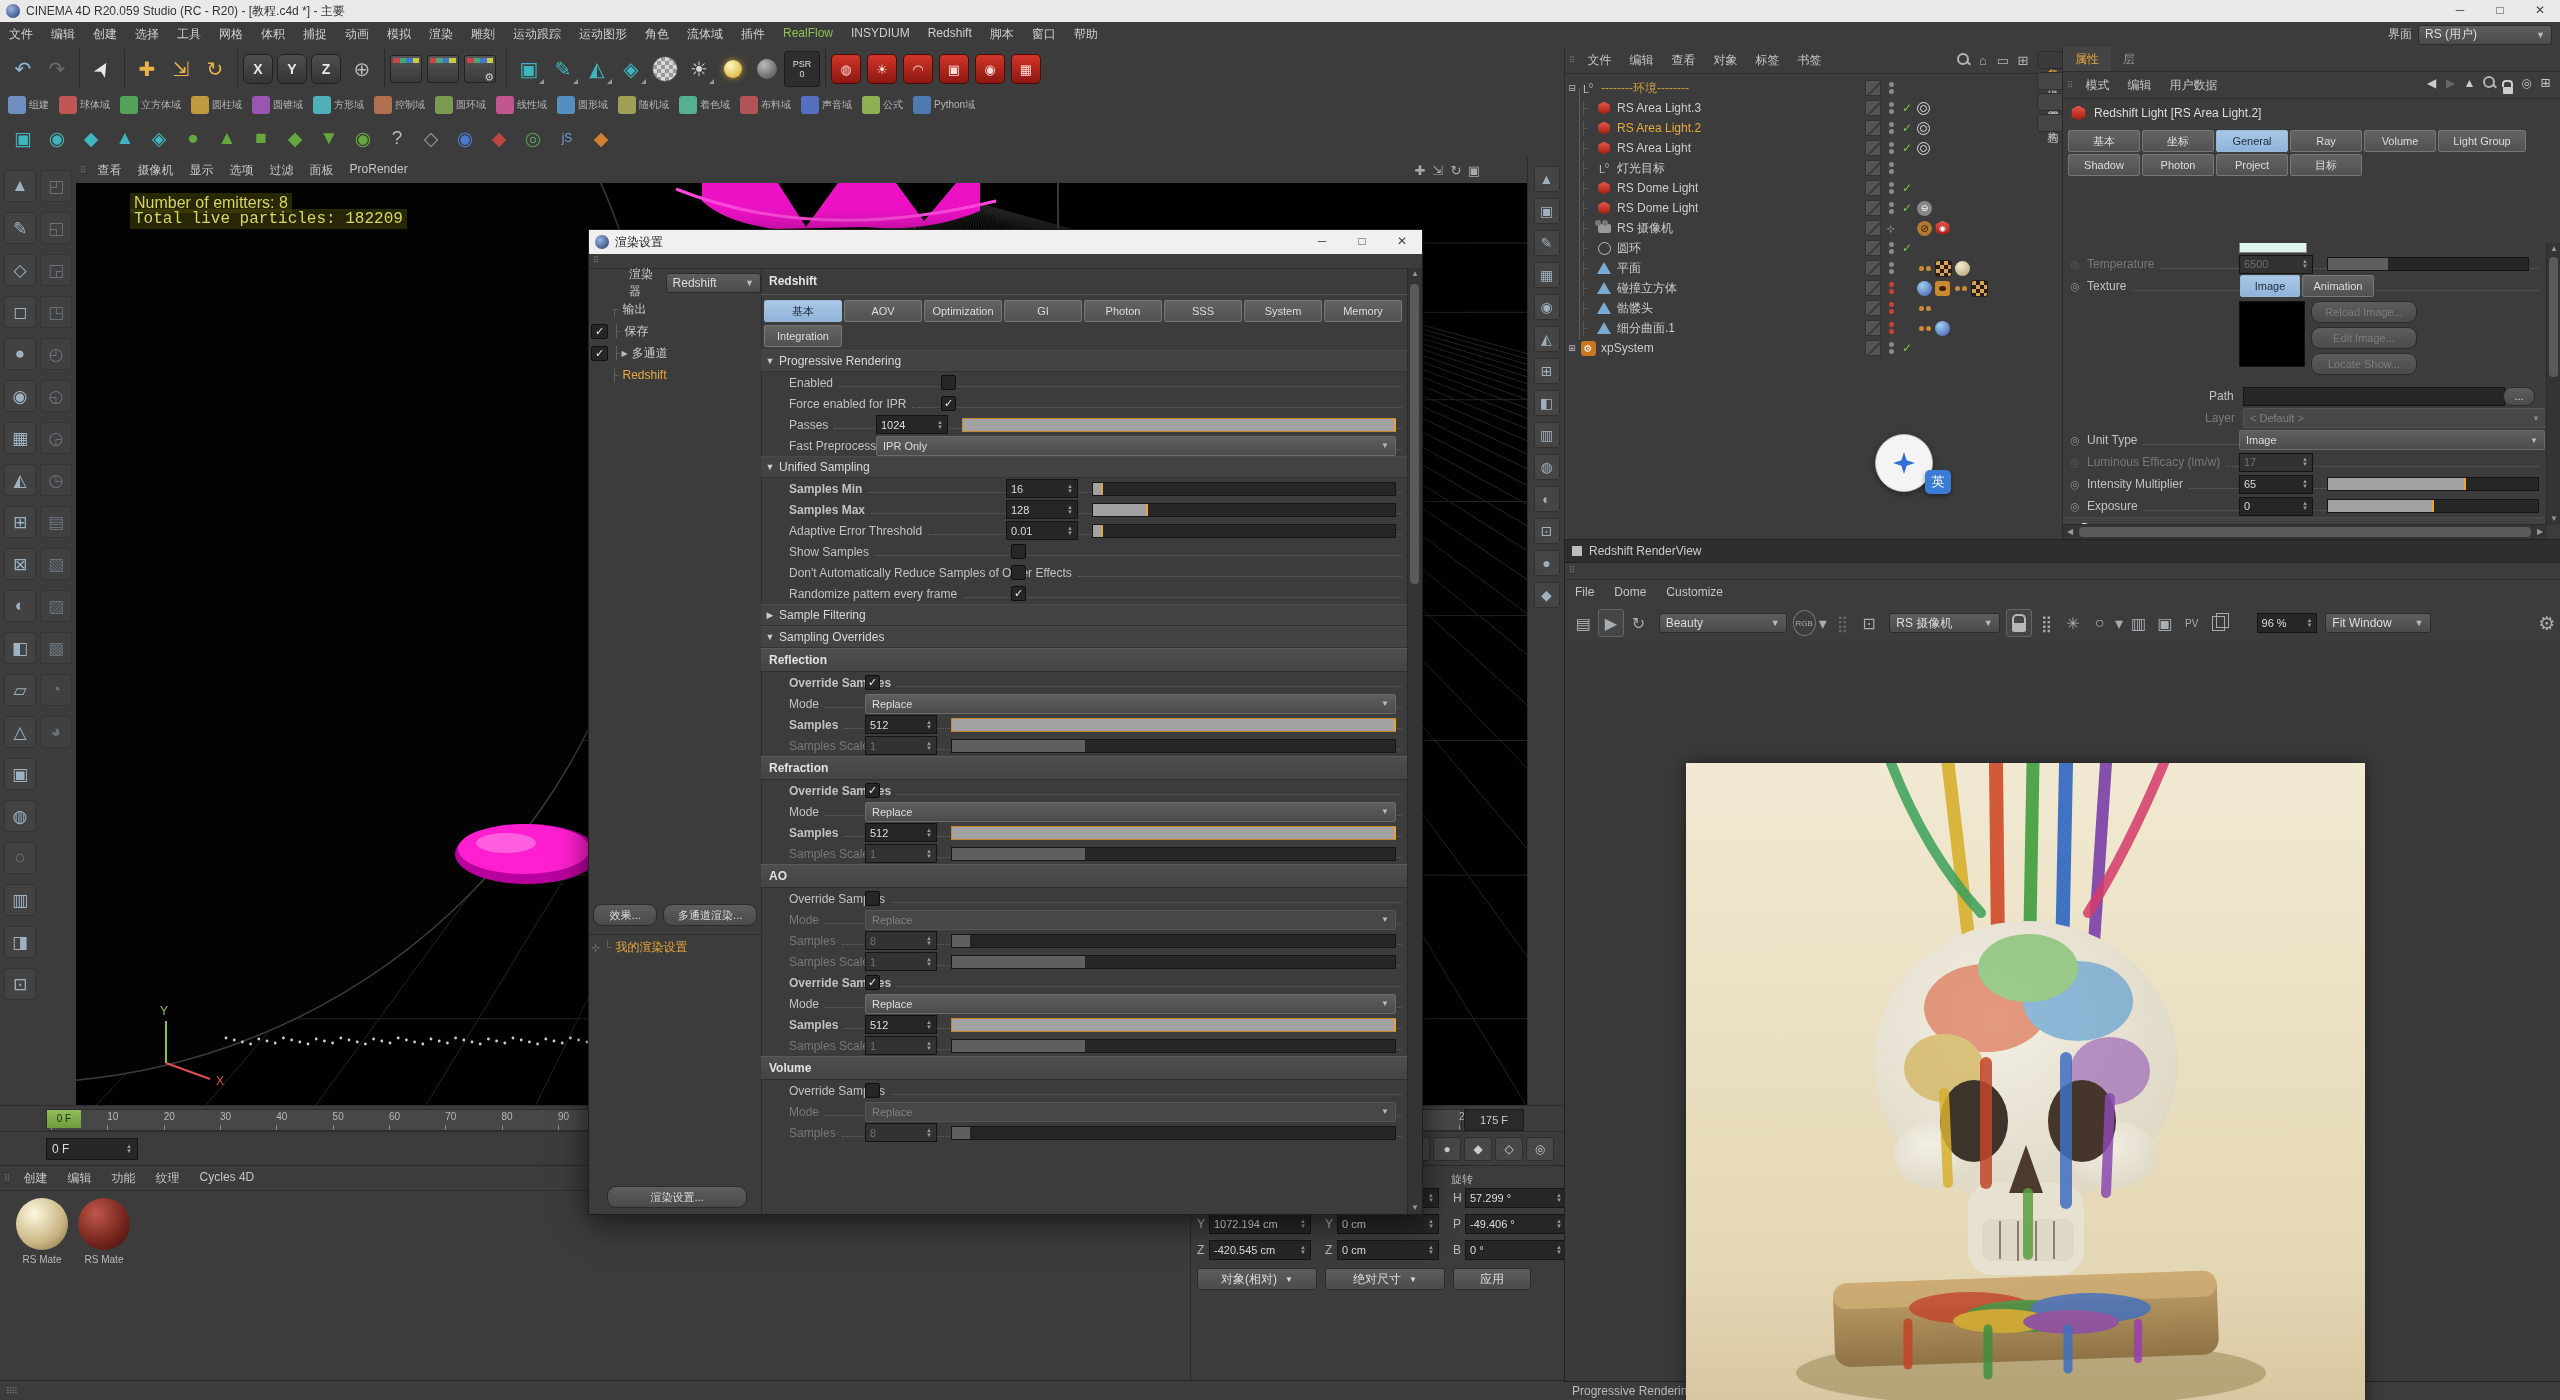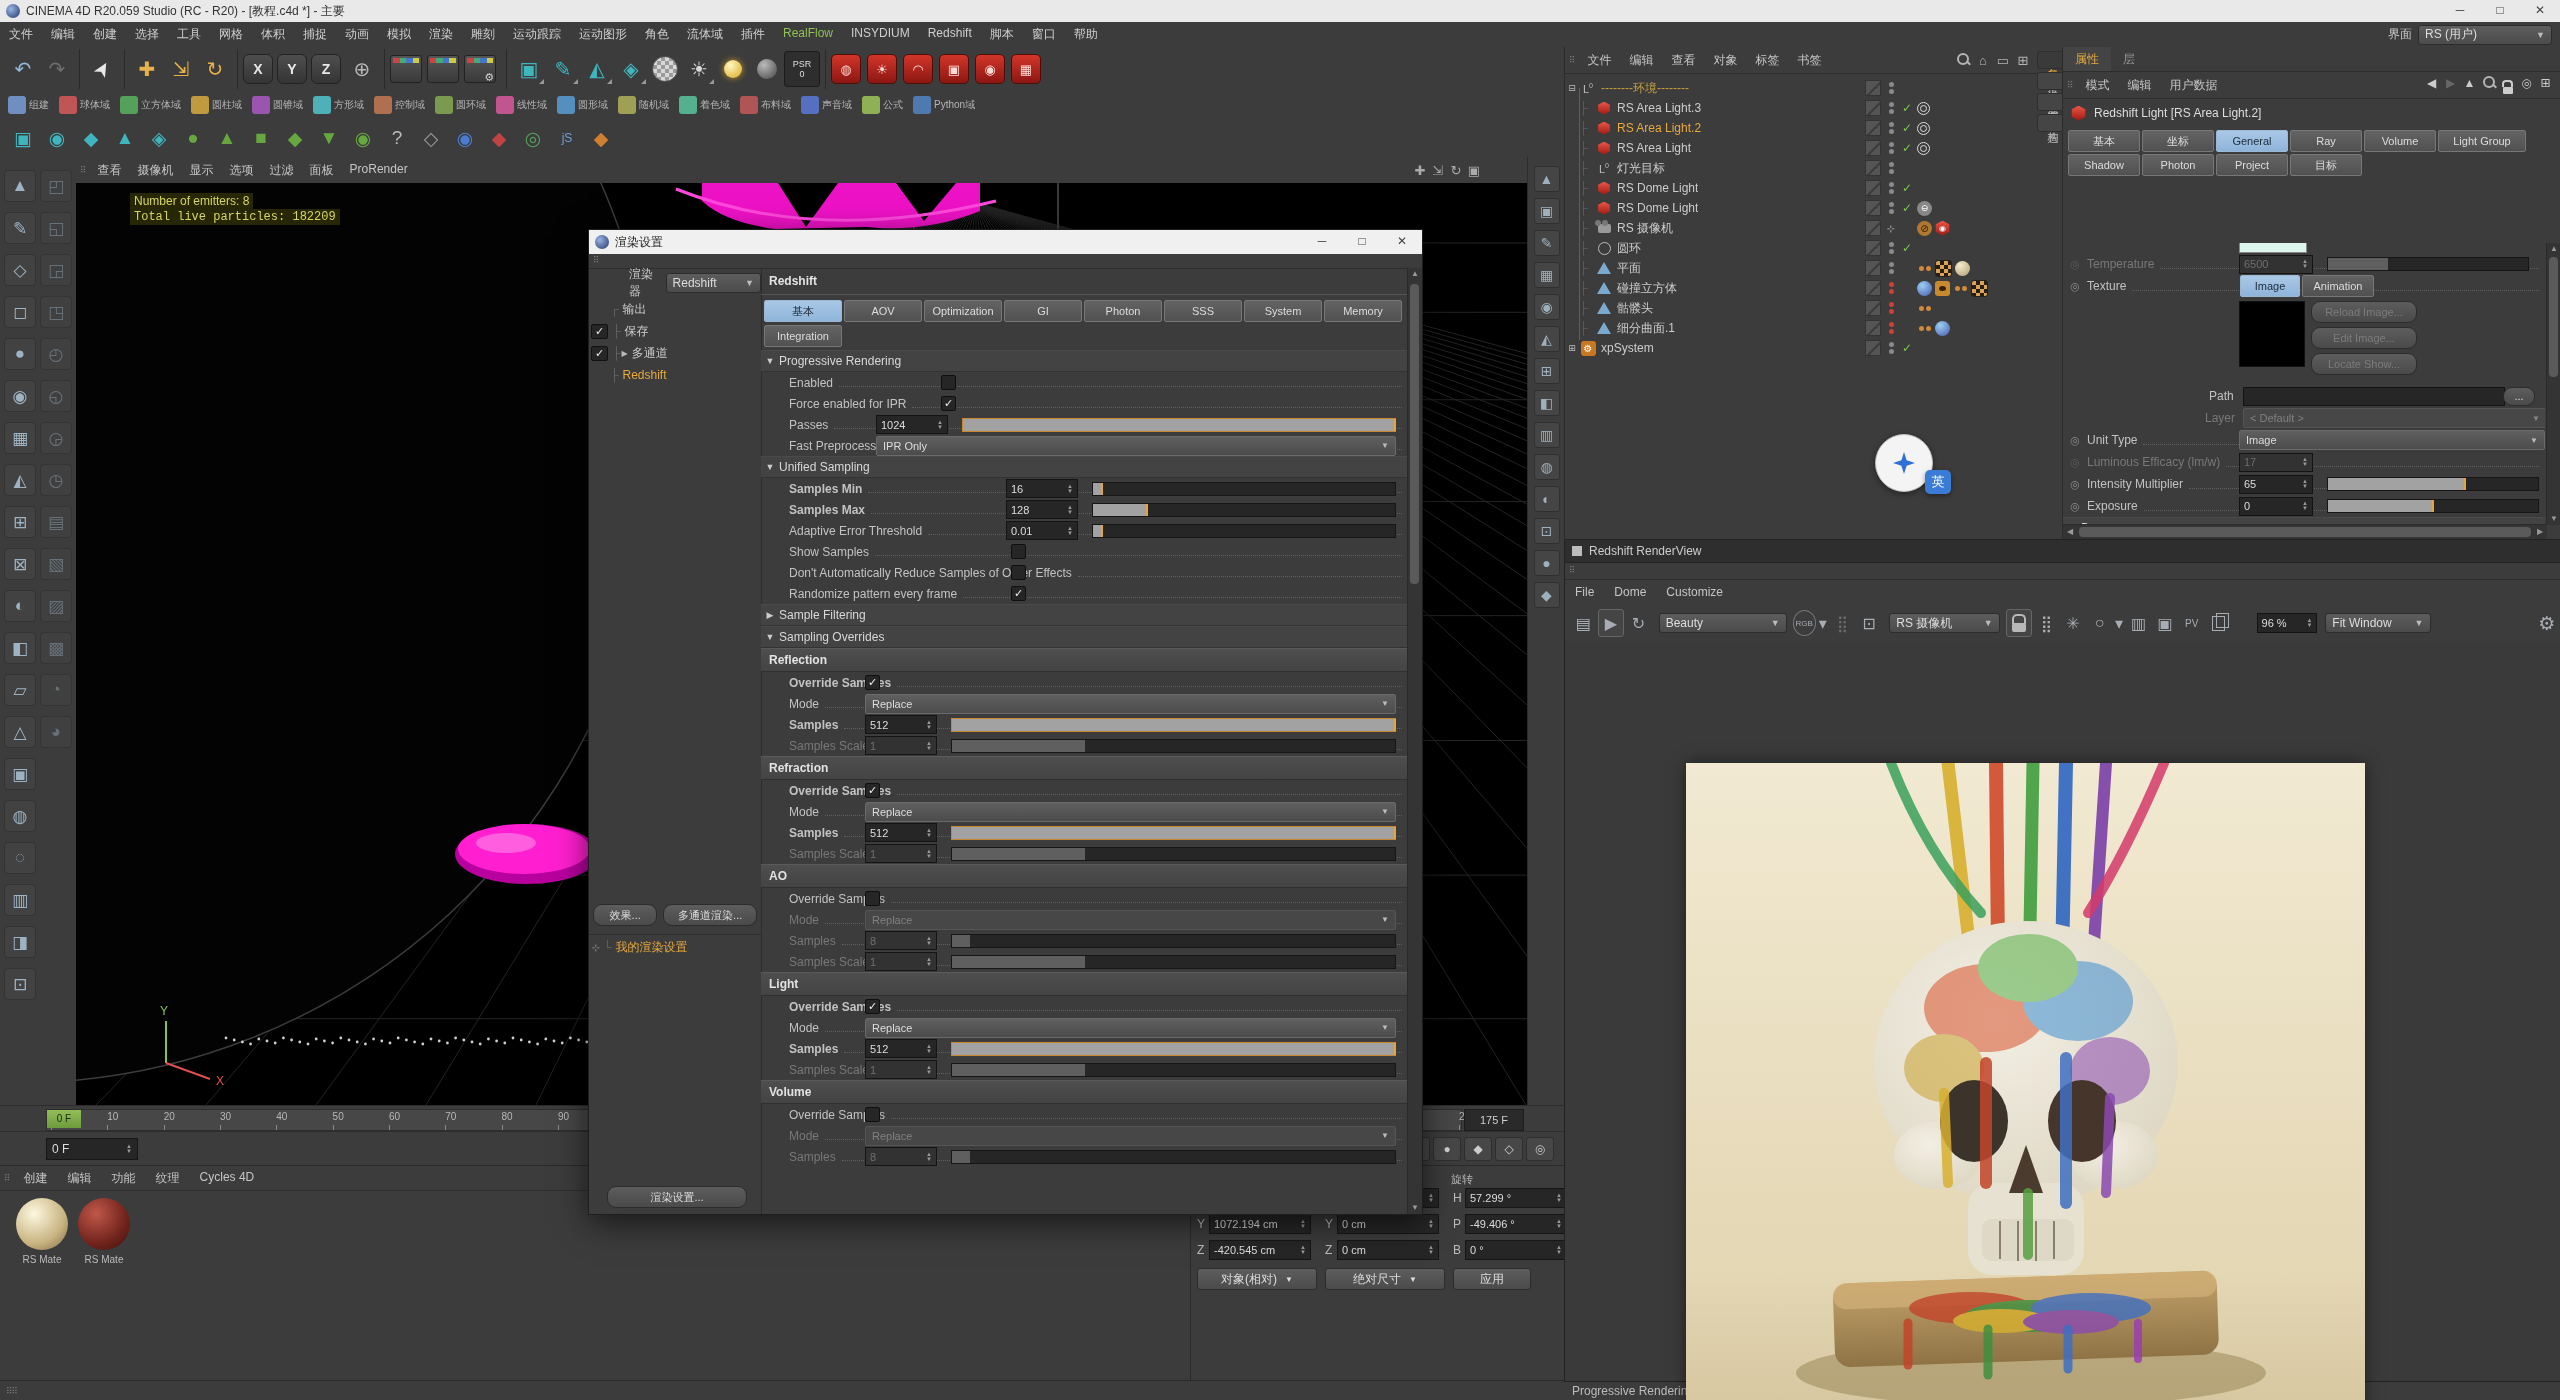--- a/index.html
+++ b/index.html
@@ -44,21 +44,21 @@
   .ltcol{position:absolute;top:8px;display:flex;flex-direction:column;}
   .lt{width:30px;height:30px;margin:5px 2px;display:flex;align-items:center;justify-content:center;font-size:17px;color:#9db2c2;background:#424242;border-radius:4px;border:1px solid #333;}
   .lt.dim{color:#76828c;opacity:.75;}
   #maxonlogo{left:6px;top:1255px;writing-mode:vertical-rl;transform:rotate(180deg);color:#8a8a8a;font-size:13px;letter-spacing:2px;}
   
   #vpmenu{left:76px;top:157px;width:1451px;height:26px;background:#3c3c3c;display:flex;align-items:center;border-bottom:1px solid #2a2a2a;}
   #vpmenu .mi{padding:0 8px;color:#c5c5c5;}
   #vpmenu .navs{margin-left:auto;display:flex;margin-right:44px;}
   #vpmenu .navs span{width:18px;text-align:center;color:#aaa;font-size:13px;}
   #vpcanvas{left:76px;top:183px;width:1451px;height:922px;background:#000;overflow:hidden;}
-  .vp-overlay{position:absolute;left:54px;color:#d6d65e;font-size:12px;background:rgba(70,70,10,.55);padding:1px 4px;}
+  .vp-overlay{position:absolute;left:54px;color:#d6d65e;font-size:16px;background:rgba(70,70,10,.55);padding:1px 4px;}
   
   #rightstrip{left:1527px;top:157px;width:37px;height:948px;background:#3c3c3c;border-left:1px solid #2c2c2c;display:flex;flex-direction:column;align-items:center;padding-top:6px;}
   .rs-i{width:24px;height:24px;margin:3px 0;background:#454545;border:1px solid #303030;border-radius:3px;color:#9fb0bd;font-size:14px;display:flex;align-items:center;justify-content:center;}
   
   #timeline{left:0;top:1105px;width:1564px;height:26px;background:#3c3c3c;border-top:1px solid #2c2c2c;}
   #ruler{position:absolute;left:46px;top:3px;width:1414px;height:20px;background:#474747;border:1px solid #2e2e2e;}
   .tick{position:absolute;top:1px;font-size:10px;color:#b8b8b8;}
   .tickline{position:absolute;bottom:0;width:1px;height:5px;background:#8a8a8a;}
   #playhead{position:absolute;left:0;top:0;width:34px;height:18px;background:linear-gradient(#93bd59,#6d9c3c);color:#1c2c10;font-size:10px;text-align:center;line-height:18px;}
   #endframe{position:absolute;left:1464px;top:3px;width:58px;height:20px;background:#2a2a2a;border:1px solid #1d1d1d;color:#ccc;font-size:11px;text-align:center;line-height:20px;}
@@ -1700,21 +1700,20 @@
               <span>1</span>
               <span class="stepper">
                 <span>▲</span>
                 <span>▼</span>
               </span>
             </span>
             <span class="slider dis" style="position: absolute; left: 184px; right: 12px;">
               <span class="fill" style="width: 30%;"></span>
             </span>
           </div>
-          <div class="shead">Light</div>
           <div class="drow">
             <span class="alabel" style="margin-left: 28px; font-weight: bold;">Override Samples</span>
             <span class="leader"></span>
             <span class="ckb" style="position: absolute; left: 104px;">✓</span>
             <span style="position: absolute; left: 124px; right: 10px; height: 1px;"></span>
           </div>
           <div class="drow">
             <span class="alabel" style="margin-left: 28px;">Mode</span>
             <span class="leader"></span>
             <span class="ddown" style="position: absolute; left: 104px; right: 12px;">

